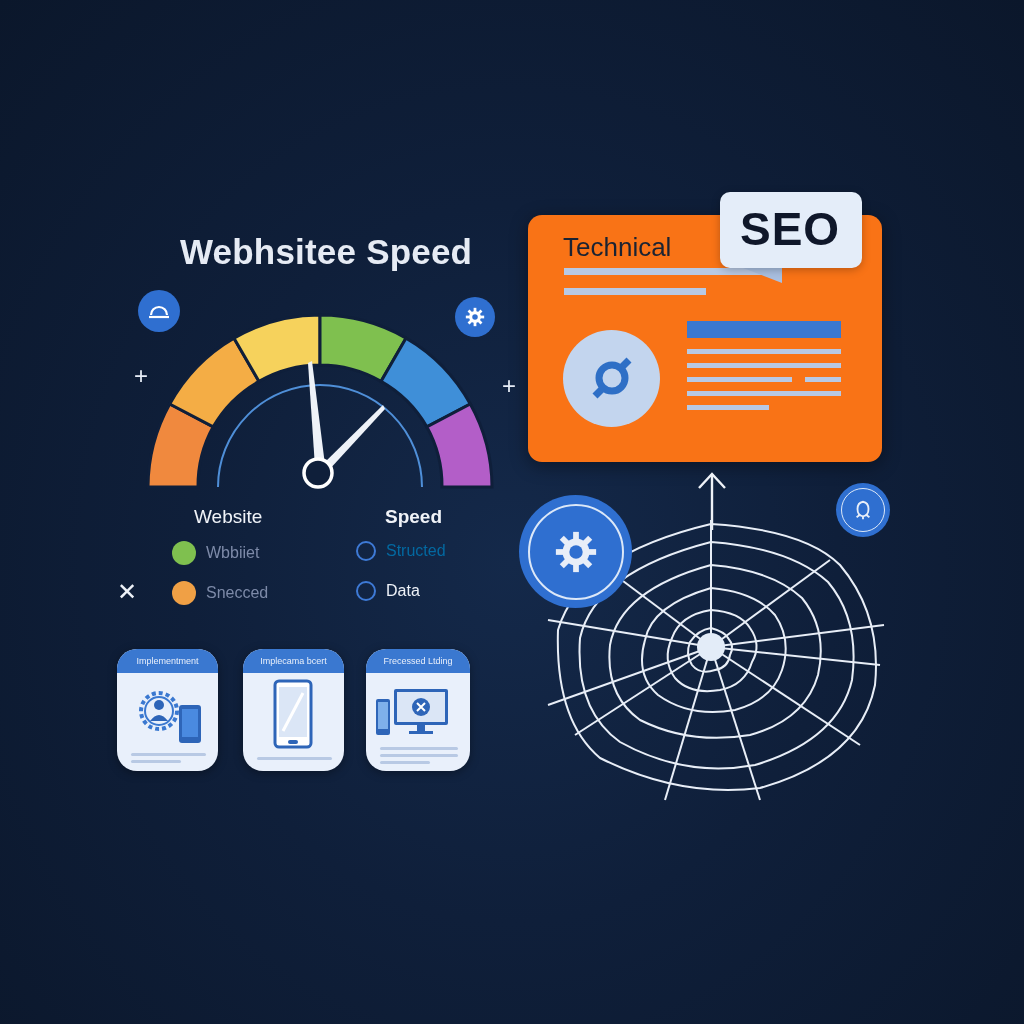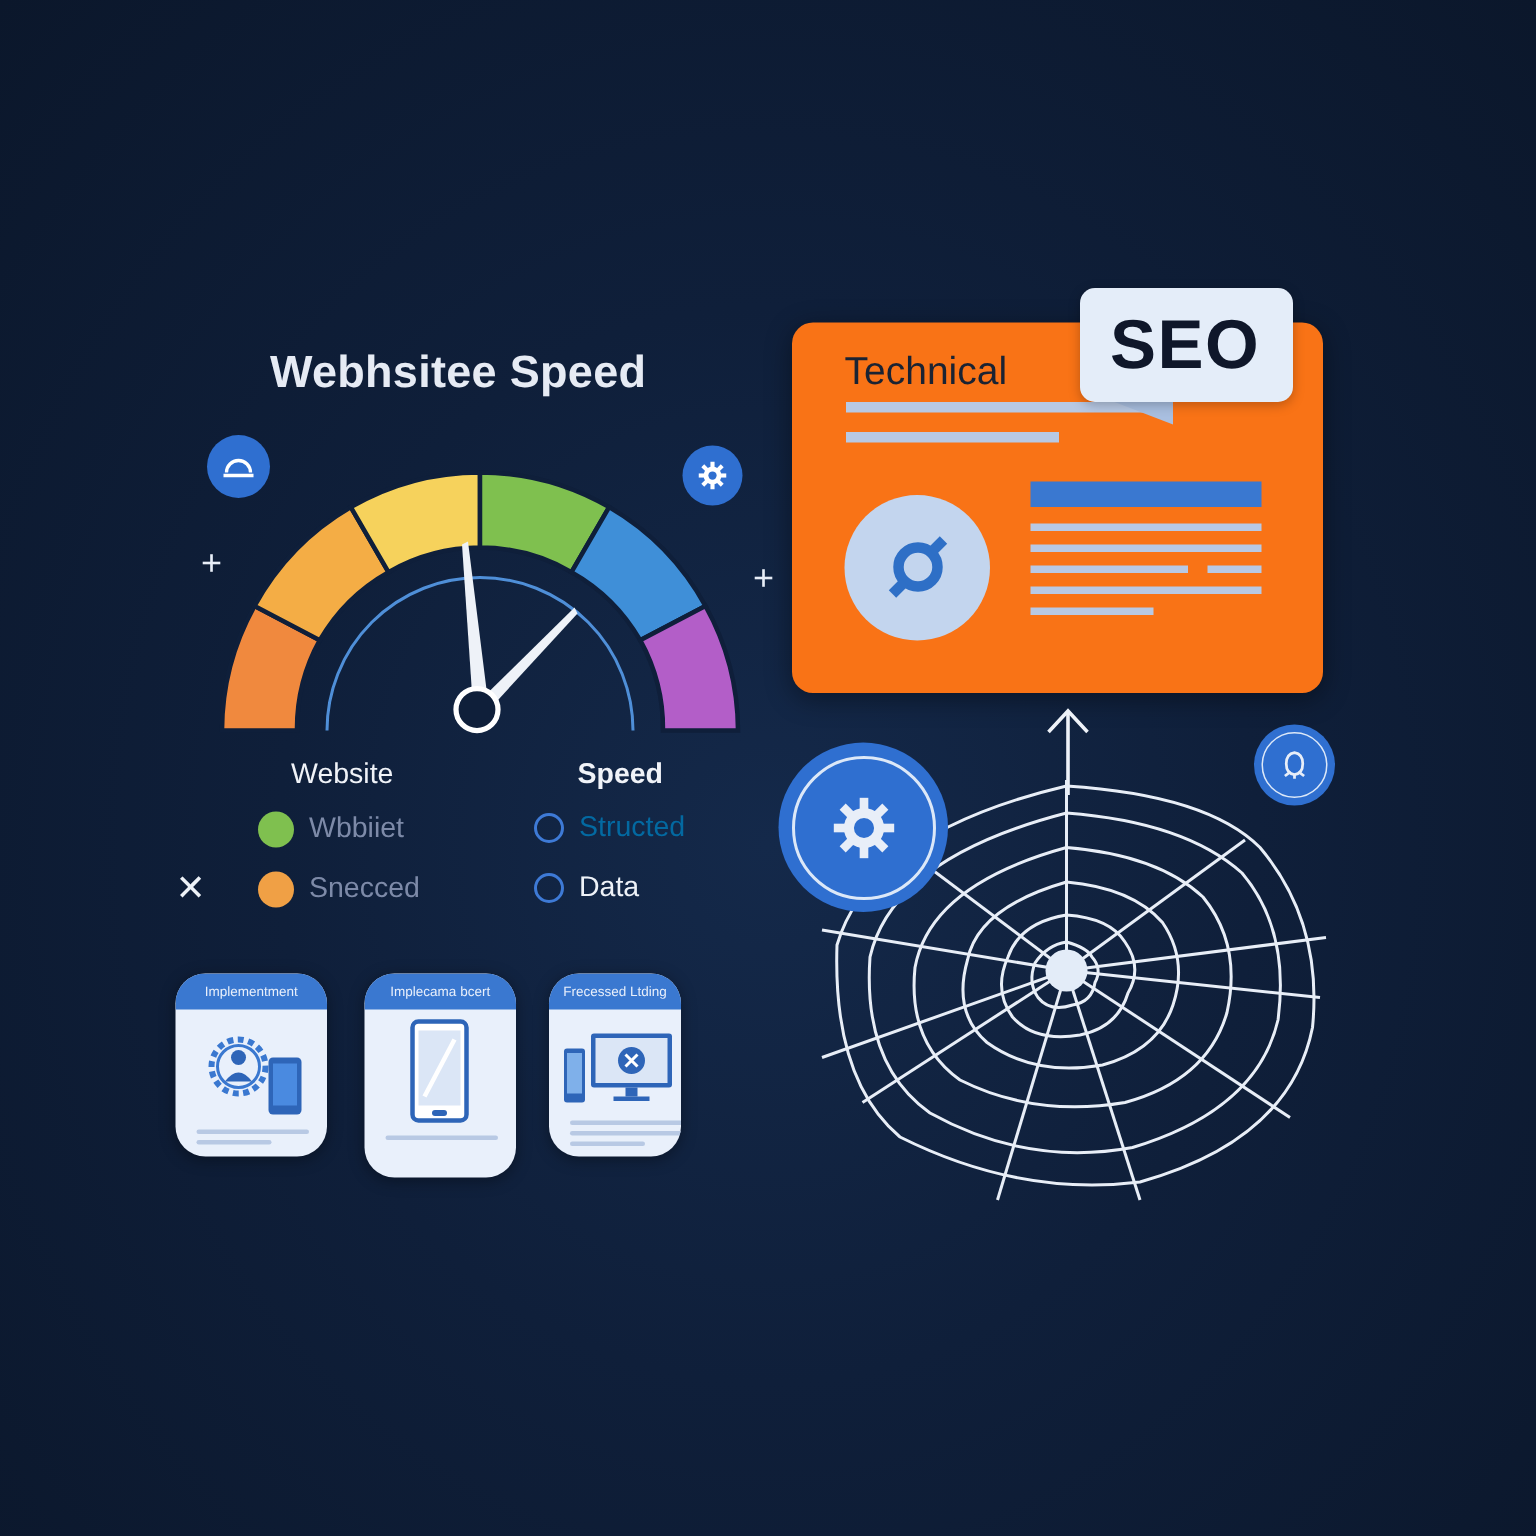--- a/index.html
+++ b/index.html
@@ -1,24 +1,24 @@
 <!DOCTYPE html>
 <html><head>
 <meta charset="utf-8">
 <style>
   html,body{margin:0;padding:0;}
   body{width:1024px;height:1024px;overflow:hidden;position:relative;
     background:radial-gradient(ellipse at 50% 55%, #14294a 0%, #0f1f3a 45%, #0b172b 100%);
     font-family:"Liberation Sans", sans-serif;color:#fff;}
   .abs{position:absolute;}
-  .title{left:180px;top:232px;font-size:30px;font-weight:bold;color:#e6ebf4;letter-spacing:0.2px;}
+  .title{left:180px;top:232px;font-size:35px;font-weight:bold;color:#e6ebf4;letter-spacing:0.2px;}
   .circ-btn{border-radius:50%;background:#2f6fd0;display:flex;align-items:center;justify-content:center;}
   .plus{font-size:24px;color:#e8eef8;line-height:1;}
   .legend-head{font-size:19px;color:#f0f3f8;}
-  .legend-item{display:flex;align-items:center;gap:10px;font-size:19px;}
+  .legend-item{display:flex;align-items:center;gap:10px;font-size:16px;}
   .dot{width:24px;height:24px;border-radius:50%;}
   .ring{width:20px;height:20px;border-radius:50%;border:2px solid #3e7ad6;box-sizing:border-box;}
   .muted{color:#7d8aa8;}
   .card{background:#e9f0fb;border-radius:20px;overflow:hidden;box-shadow:0 2px 10px rgba(0,0,0,0.35);}
   .card-head{background:#3a78d0;height:24px;font-size:9px;color:#e8effb;display:flex;align-items:center;justify-content:center;}
   .line{background:#b8c9e4;height:3px;border-radius:2px;position:absolute;}
   .seo-panel{left:528px;top:215px;width:354px;height:247px;background:#f97316;border-radius:14px;box-shadow:0 4px 18px rgba(0,0,0,0.4);}
   .seo-tab{left:720px;top:192px;width:142px;height:76px;background:#e4edf9;border-radius:10px;box-shadow:0 2px 8px rgba(0,0,0,0.25);}
 </style>
 </head>
@@ -96,32 +96,32 @@
     <circle cx="24" cy="28" r="14" fill="#e9f0fb" stroke="#3a78d0" stroke-width="2"></circle>
     <circle cx="24" cy="22" r="5" fill="#2e65b8"></circle>
     <path d="M15 38 Q24 26 33 38 Z" fill="#2e65b8"></path>
     <rect x="44" y="22" width="22" height="38" rx="3" fill="#2e65b8"></rect>
     <rect x="47" y="26" width="16" height="28" fill="#4a8ae0"></rect>
   </svg>
   <div class="line" style="left:14px;top:104px;width:75px;"></div>
   <div class="line" style="left:14px;top:111px;width:50px;"></div>
 </div>
 
-<div class="abs card" style="left:243px;top:649px;width:101px;height:136px;">
+<div class="abs card" style="left:243px;top:649px;width:101px;height:122px;">
   <div class="card-head">Implecama bcert</div>
   <svg class="abs" style="left:30px;top:30px;" width="42" height="72" viewBox="0 0 42 72">
     <rect x="2" y="2" width="36" height="66" rx="4" fill="#fff" stroke="#2e65b8" stroke-width="3"></rect>
     <rect x="6" y="8" width="28" height="50" fill="#dbe6f6"></rect>
     <line x1="10" y1="52" x2="30" y2="14" stroke="#fff" stroke-width="3"></line>
     <rect x="15" y="61" width="10" height="4" rx="2" fill="#2e65b8"></rect>
   </svg>
   <div class="line" style="left:14px;top:108px;width:75px;"></div>
 </div>
 
-<div class="abs card" style="left:366px;top:649px;width:88px;height:122px;">
+<div class="abs card" style="left:366px;top:649px;width:104px;height:122px;">
   <div class="card-head">Frecessed Ltding</div>
   <svg class="abs" style="left:8px;top:38px;" width="80" height="52" viewBox="0 0 80 52">
     <rect x="2" y="12" width="14" height="36" rx="2" fill="#2e65b8"></rect>
     <rect x="4" y="15" width="10" height="27" fill="#7fb0ea"></rect>
     <rect x="20" y="2" width="54" height="36" rx="2" fill="#2e65b8"></rect>
     <rect x="23" y="5" width="48" height="30" fill="#dbe6f6"></rect>
     <circle cx="47" cy="20" r="9" fill="#2e65b8"></circle>
     <path d="M43 16 L51 24 M51 16 L43 24" stroke="#fff" stroke-width="2"></path>
     <rect x="43" y="38" width="8" height="6" fill="#2e65b8"></rect>
     <rect x="35" y="44" width="24" height="3" fill="#2e65b8"></rect>

